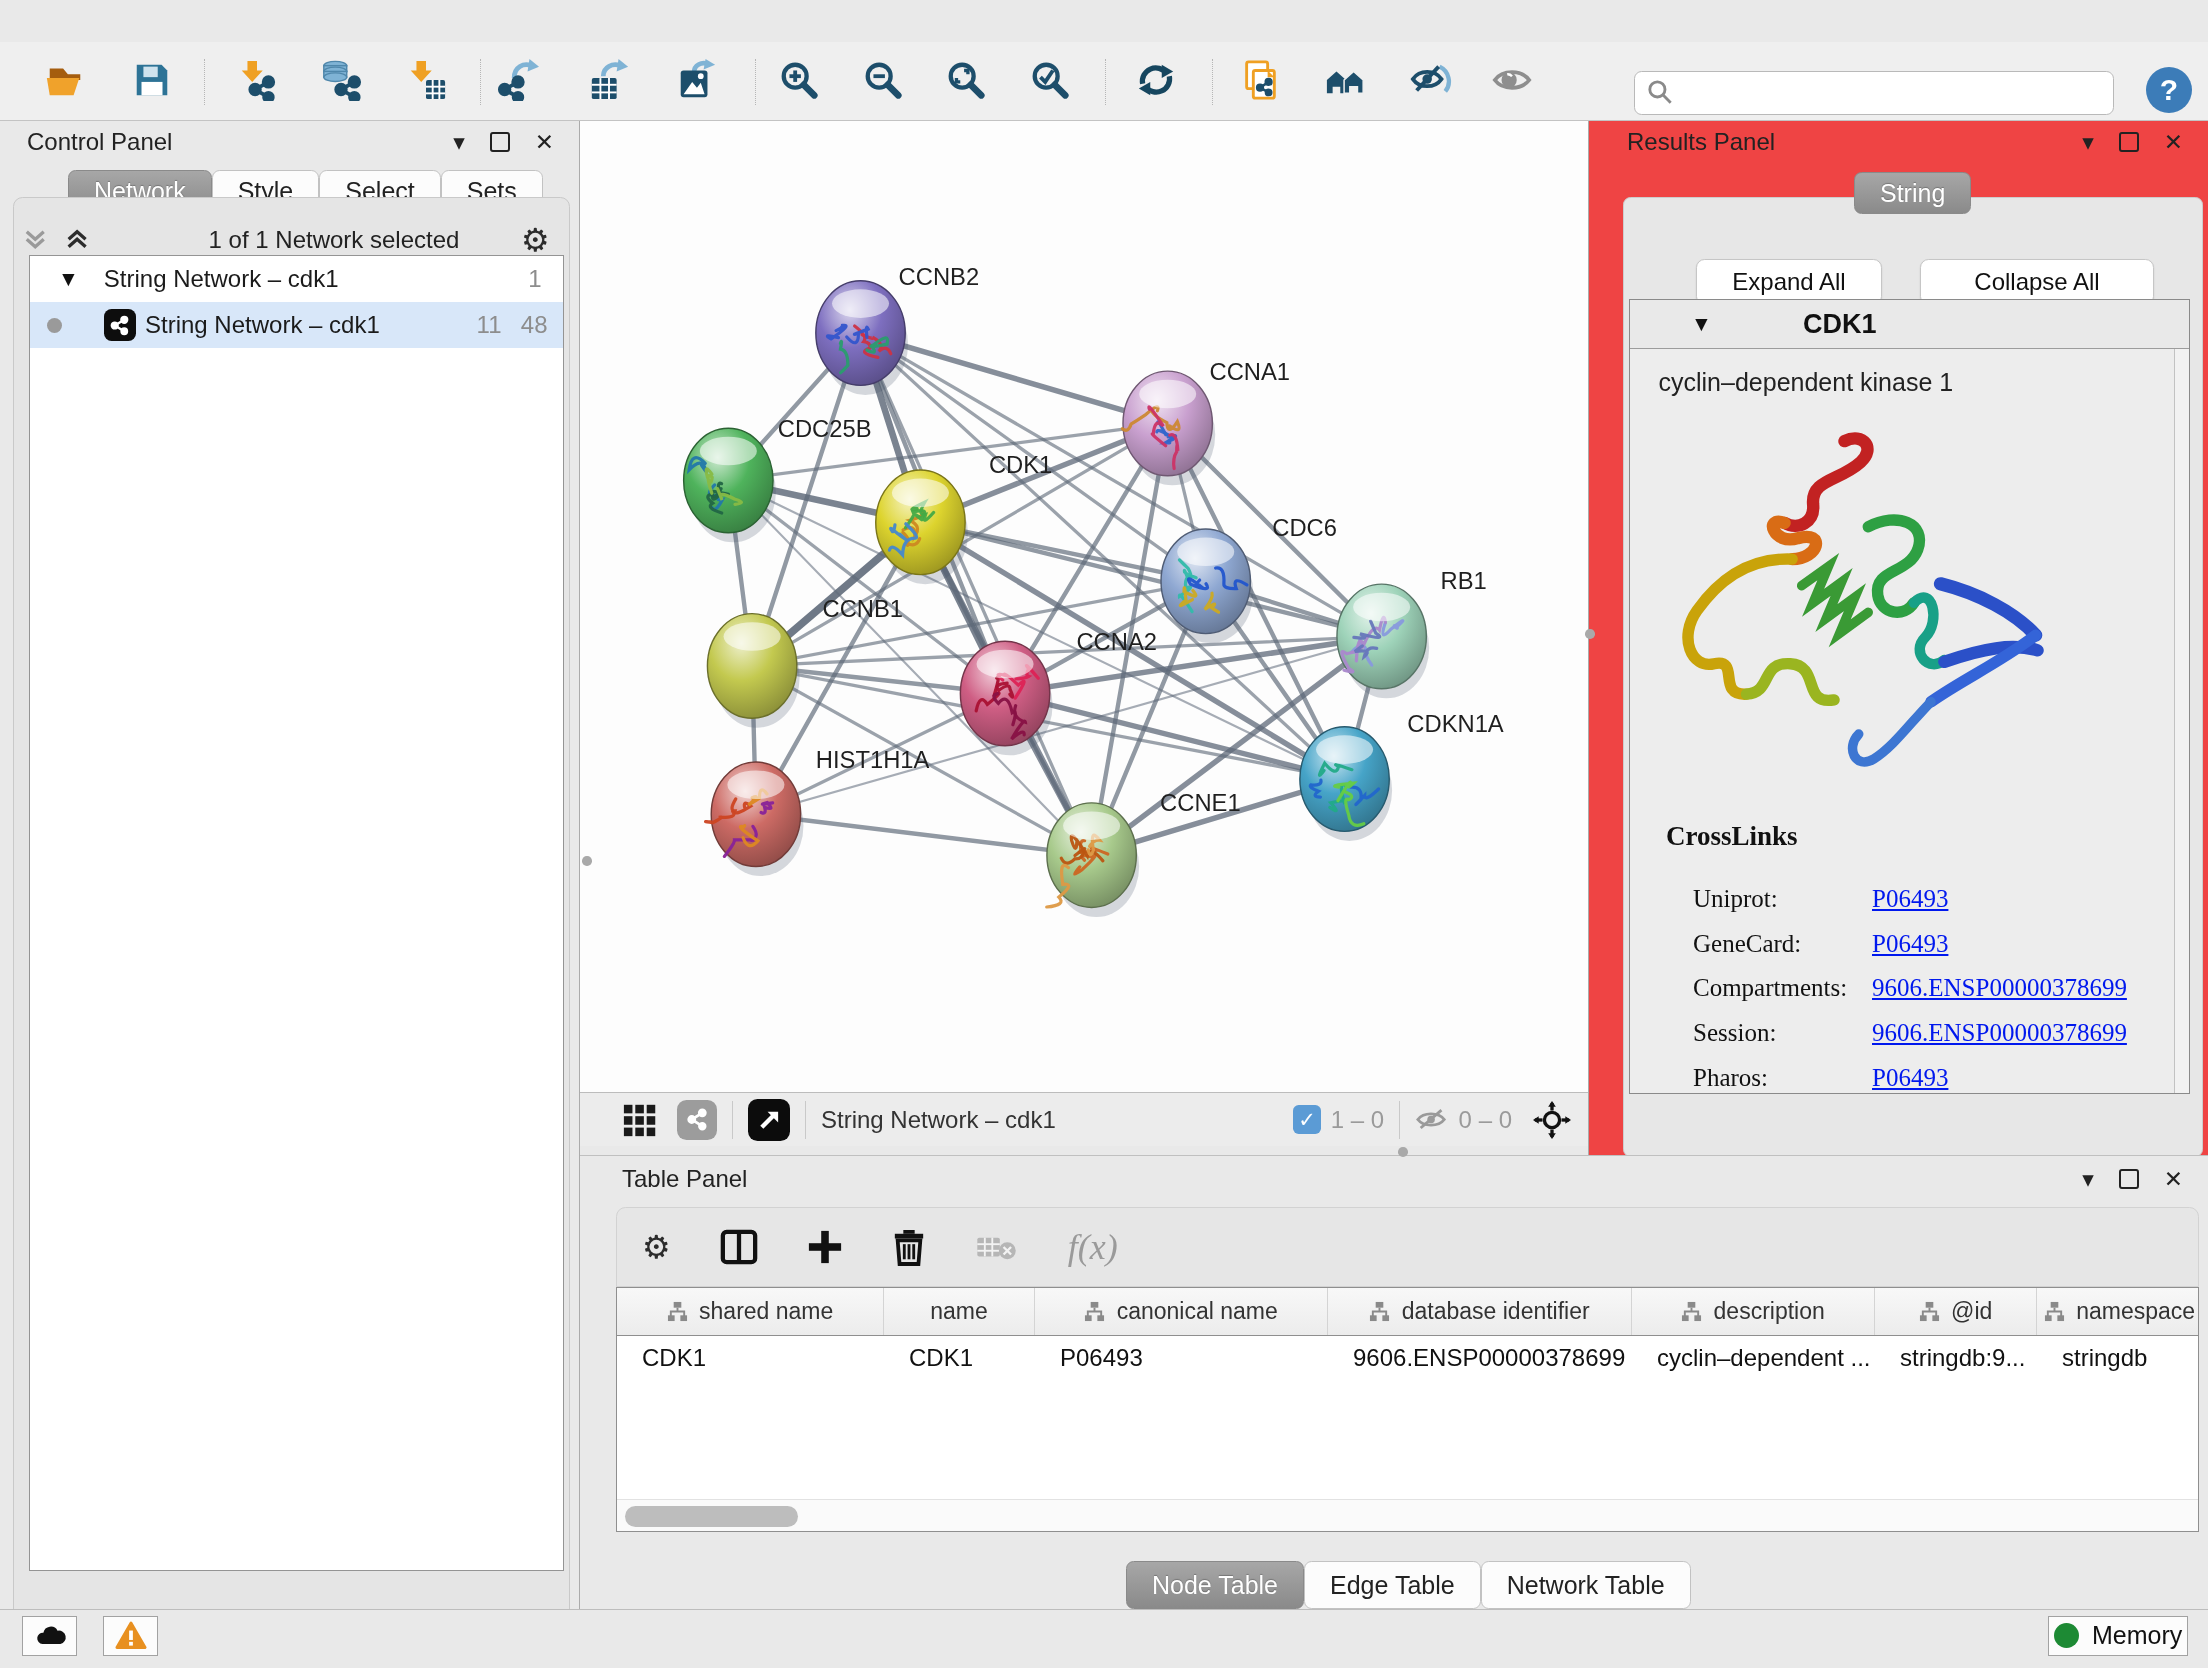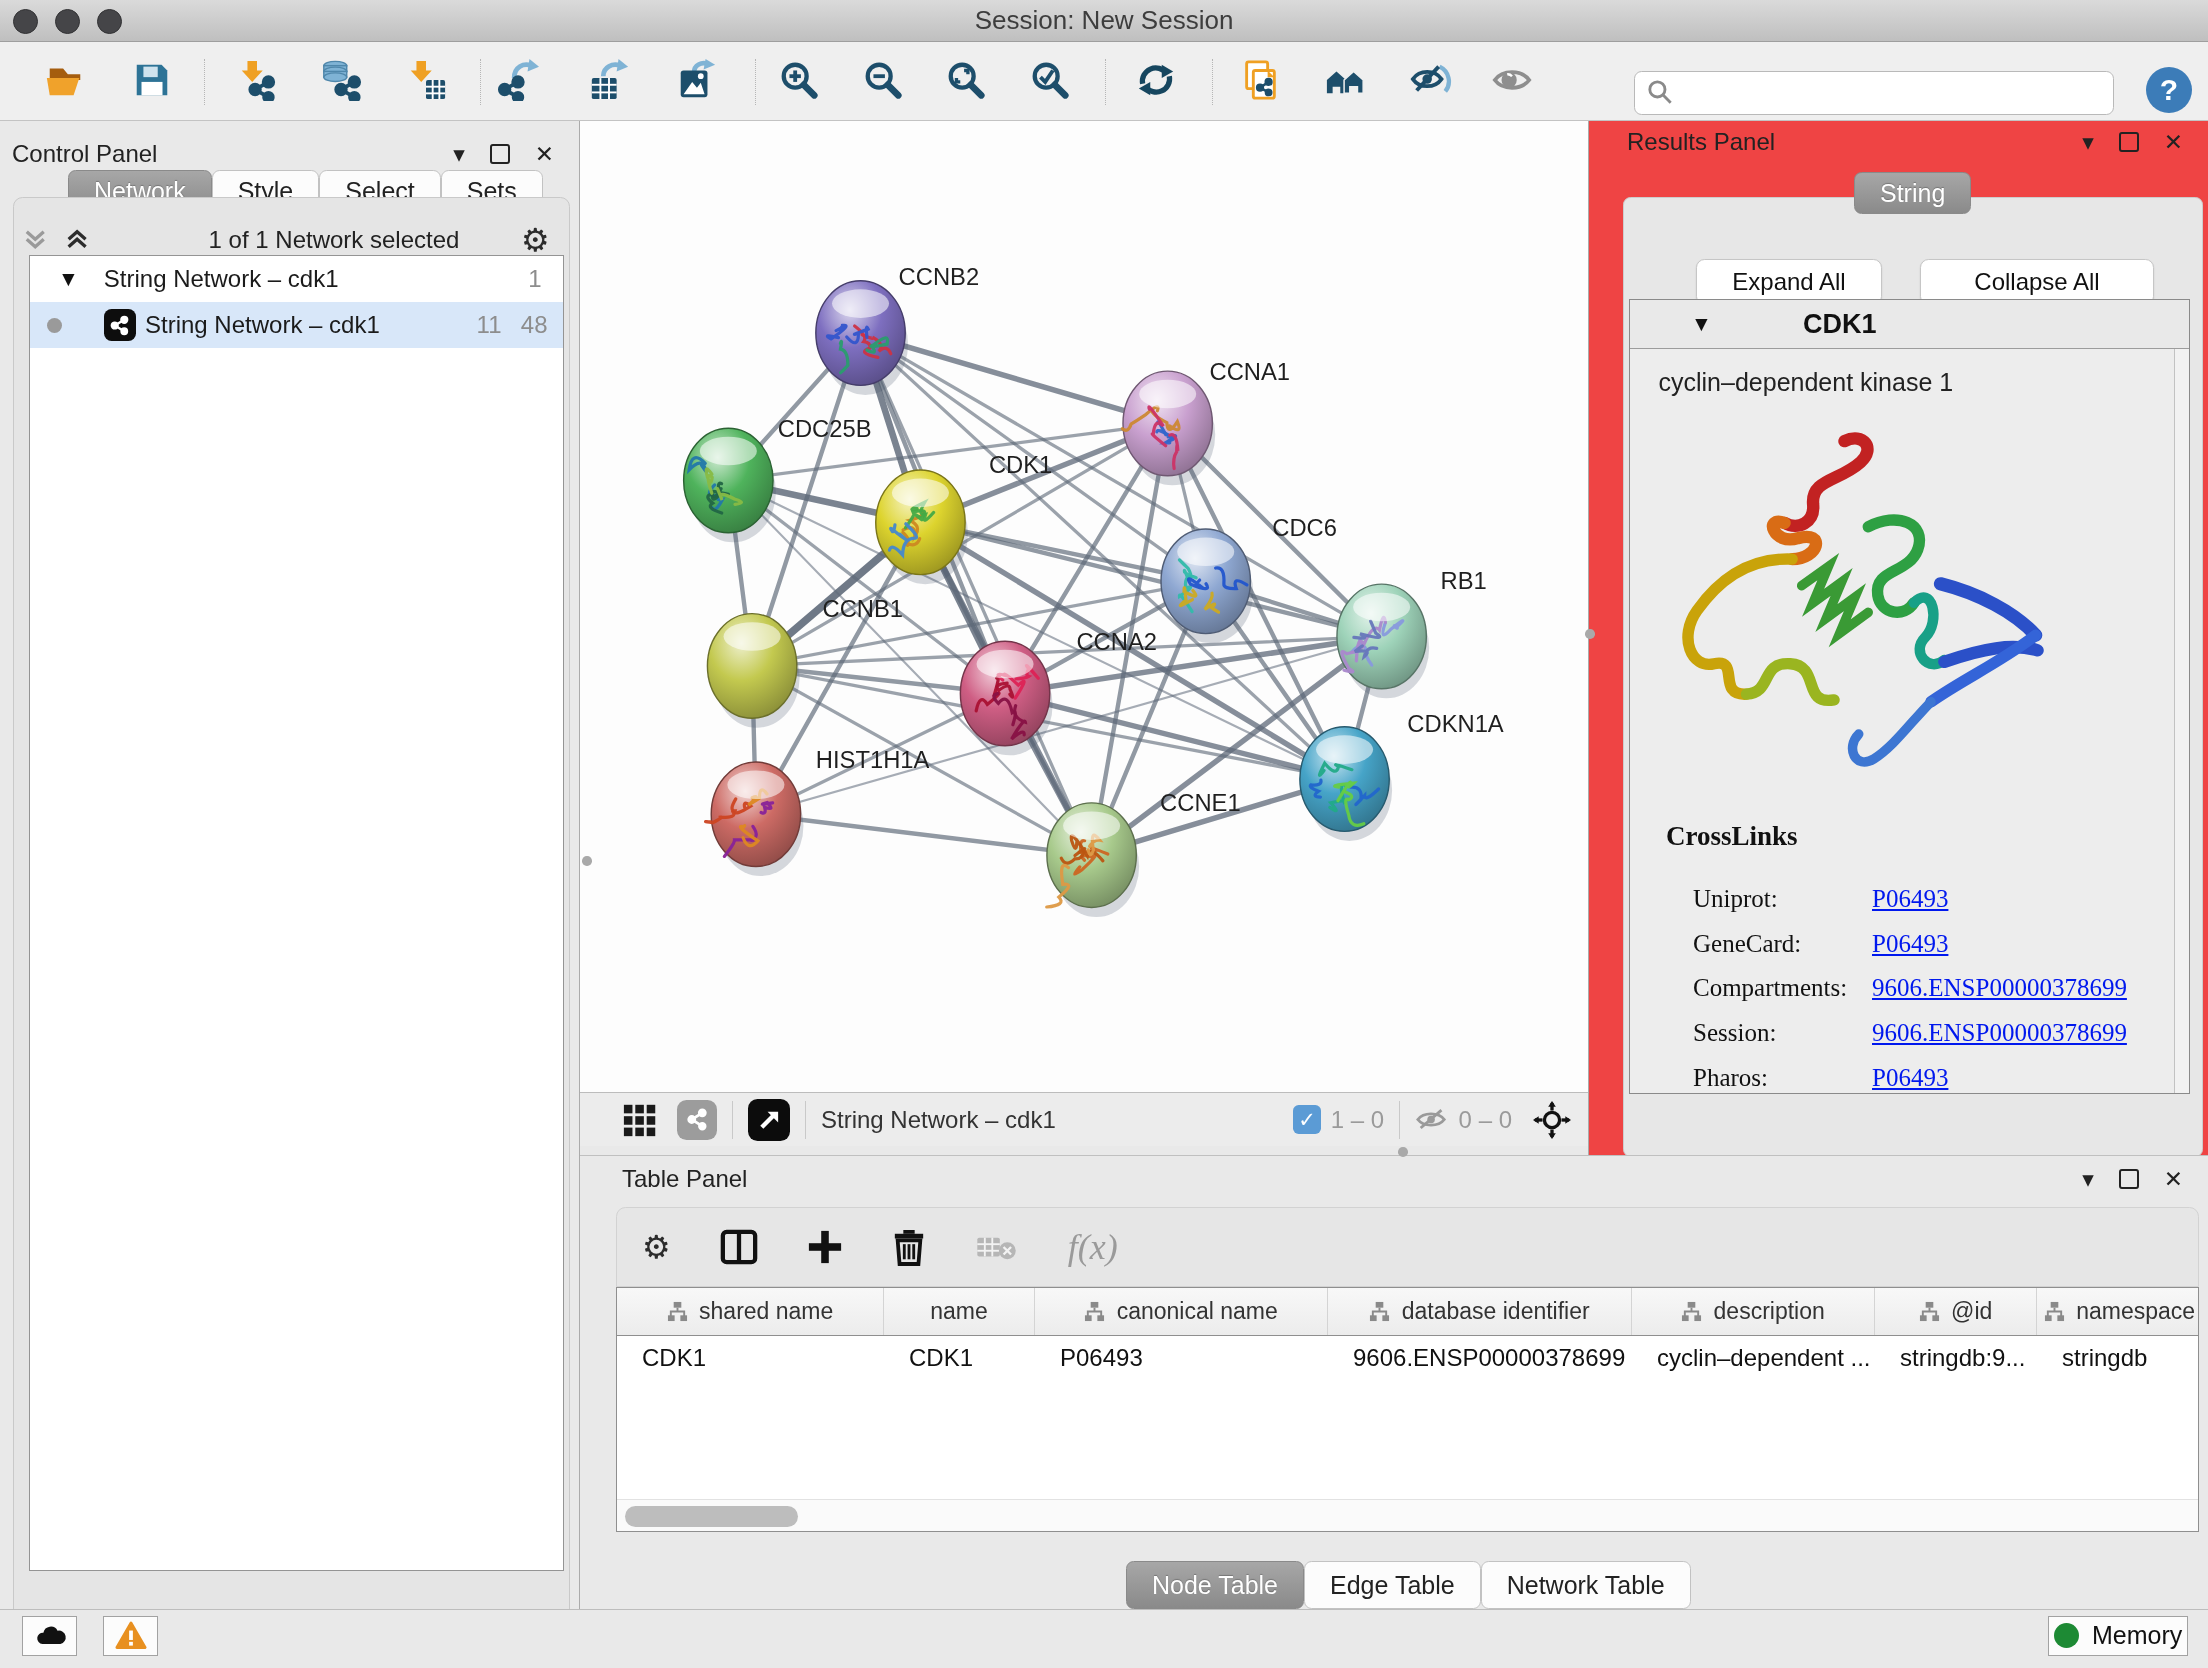--- a/index.html
+++ b/index.html
@@ -28,21 +28,21 @@
   .phead .ptitle { font-size:24px; color:#222; }
   .phead .sp { flex:1; }
   .wc { font-size:23px; color:#222; margin-right:25px; cursor:pointer; }
   .wc.float { width:20px; height:20px; border:2.9px solid #222; border-radius:2.9px; font-size:0; }
   .tab { height:42px; display:flex; align-items:center; justify-content:center; font-size:25px;
     border:1px solid #c2c2c2; border-radius:7.6px; background:#fcfcfc; color:#222; padding:0 25px; cursor:pointer; }
   .tab.active { background:linear-gradient(#a7a7a7,#8a8a8a); color:#fff; border-color:#8a8a8a; text-shadow:0 -1px 1px rgba(0,0,0,.25); }
 
   
   .control-panel { position:absolute; left:0; top:121px; width:580px; height:1488px; background:#e9e9e9; border-right:1.9px solid #ababab; }
-  .control-panel .phead { padding:0 0 0 12px;margin-top:12px; }
+  .control-panel .phead { padding:0 0 0 27px; }
   .cp-tabs { position:absolute; left:68px; top:49px; display:flex; }
   .cp-card { position:absolute; left:13.3px; top:76px; width:557px; height:1512px; background:#e5e5e5; border:1px solid #c9c9c9; border-radius:9.5px; }
   .cp-summary { position:absolute; left:23px; top:99px; width:538px; height:40px; display:flex; align-items:center; }
   .cp-summary .txt { font-size:24px; color:#222; margin-left:114px; }
   .gear { font-family:"DejaVu Sans",sans-serif; font-size:32px; color:#2c2c2c; cursor:pointer; }
   .cp-list { position:absolute; left:28.5px; top:134px; width:535px; height:1316px; background:#fff; border:1.9px solid #949494; }
   .net-row { height:46px; display:flex; align-items:center; font-size:24px; color:#1b1b1b; }
   .net-row.sel { background:#d8e7f9; }
   .net-row .num { color:#8d8d8d; width:46px; text-align:right; }
   .caret { font-size:21px; color:#111; }
@@ -98,28 +98,20 @@
   .memory-label { font-size:25px; color:#111; }
 
   .split-dot { position:absolute; width:9.5px; height:9.5px; border-radius:50%; background:#a9a9a9; }
   svg text { font-family:"Liberation Sans","DejaVu Sans",sans-serif; }
 </style>
 </head>
 <body>
 
 <div id="window">
 
-  <div class="titlebar">
-    <div class="traffic">
-      <div class="tl"></div>
-      <div class="tl"></div>
-      <div class="tl"></div>
-    </div>
-    <div class="win-title">Session: New Session</div>
-  </div>
 
   <div class="toolbar">
     <div class="tbi" style="left:44px">
       <svg width="42" height="42" viewBox="0 0 44 44">
           <path d="M6 10 h14 l5 6 h13 v6 H6 Z" fill="#a55d0e"></path>
           <path d="M3 20 h34 l-6 18 H6 Z" fill="#f0a22b"></path>
         </svg>
     </div>
     <div class="tbi" style="left:131px">
       <svg width="42" height="42" viewBox="0 0 44 44">

